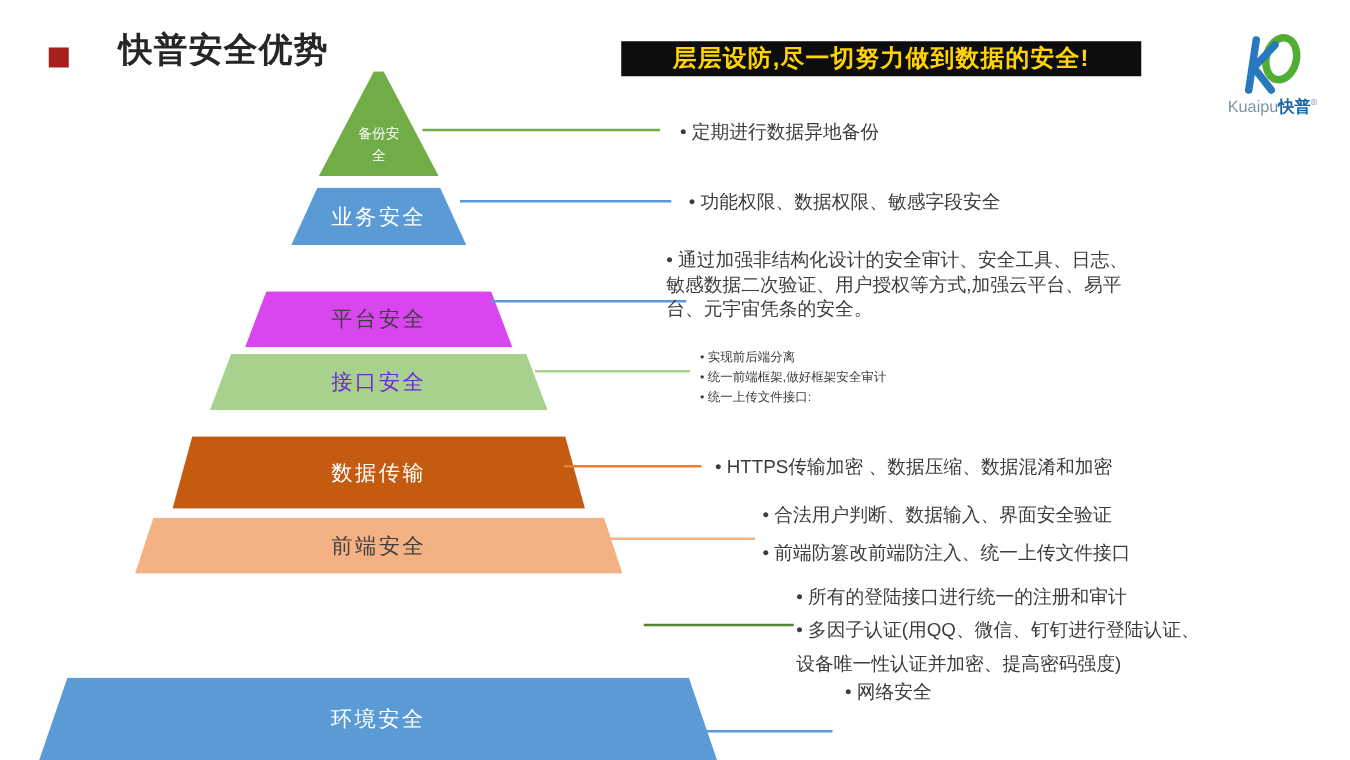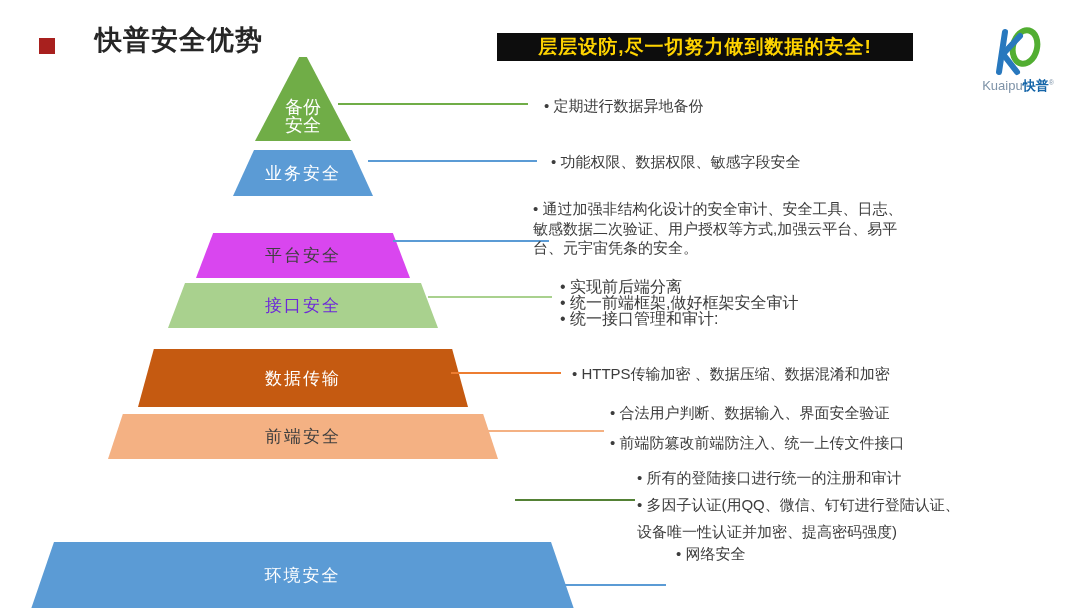--- a/index.html
+++ b/index.html
@@ -21,37 +21,37 @@
   .logo-text{font-size:13px;line-height:14px;white-space:nowrap;}
   .logo-latin{color:#7e93a8;}
   .logo-cn{color:#1565a8;font-weight:bold;}
   .logo-reg{font-size:7px;color:#7e93a8;vertical-align:super;}
 
   
   .layer{position:absolute;display:flex;align-items:center;justify-content:center;
          font-size:17px;font-weight:500;letter-spacing:2px;}
   .layer-1{clip-path:polygon(46% 0,54% 0,100% 100%,0 100%);
            flex-direction:column;justify-content:flex-end;padding-bottom:7px;
-           font-size:18px;line-height:18px;letter-spacing:0;}
+           font-size:11px;line-height:18px;letter-spacing:0;}
   .layer-1 .lbl{width:36px;text-align:center;}
   .layer-2{clip-path:polygon(15% 0,85% 0,100% 100%,0 100%);}
   .layer-3{clip-path:polygon(8% 0,92% 0,100% 100%,0 100%);}
   .layer-4{clip-path:polygon(6.3% 0,93.7% 0,100% 100%,0 100%);}
   .layer-5{clip-path:polygon(4.8% 0,95.2% 0,100% 100%,0 100%);}
   .layer-6{clip-path:polygon(3.8% 0,96.2% 0,100% 100%,0 100%);}
   .layer-7{clip-path:polygon(4% 0,96% 0,100% 100%,0 100%);}
   .layer-8{clip-path:polygon(4.4% 0,95.6% 0,100% 100%,0 100%);align-items:flex-start;padding-top:22px;}
 
   
   .conn{position:absolute;height:2px;}
 
   
   .note{position:absolute;color:#3c3c3c;font-size:15px;line-height:19px;white-space:nowrap;}
   .note div{white-space:nowrap;}
-  .note-tight{font-size:16px;line-height:16px;}
+  .note-tight{font-size:10px;line-height:16px;}
   .note-para{line-height:19.5px;}
   .note-loose{line-height:27px;}
   .note-loose2{line-height:30px;}
 </style>
 </head>
 <body>
 
 <div id="slide">
 
   <div class="title-bullet" style="background: rgb(168, 32, 30);"></div>
@@ -109,21 +109,21 @@
 
   <div class="note note-para" style="left:533px;top:199px;">
     <div>• 通过加强非结构化设计的安全审计、安全工具、日志、</div>
     <div>敏感数据二次验证、用户授权等方式,加强云平台、易平</div>
     <div>台、元宇宙凭条的安全。</div>
   </div>
 
   <div class="note note-tight" style="left:560px;top:279px;">
     <div>• 实现前后端分离</div>
     <div>• 统一前端框架,做好框架安全审计</div>
-    <div>• 统一接口管理和审计:</div>
+    <div>• 统一上传文件接口:</div>
   </div>
 
   <div class="note" style="left:572px;top:364px;">
     <div>• HTTPS传输加密 、数据压缩、数据混淆和加密</div>
   </div>
 
   <div class="note note-loose2" style="left:610px;top:398px;">
     <div>• 合法用户判断、数据输入、界面安全验证</div>
     <div>• 前端防篡改前端防注入、统一上传文件接口</div>
   </div>

